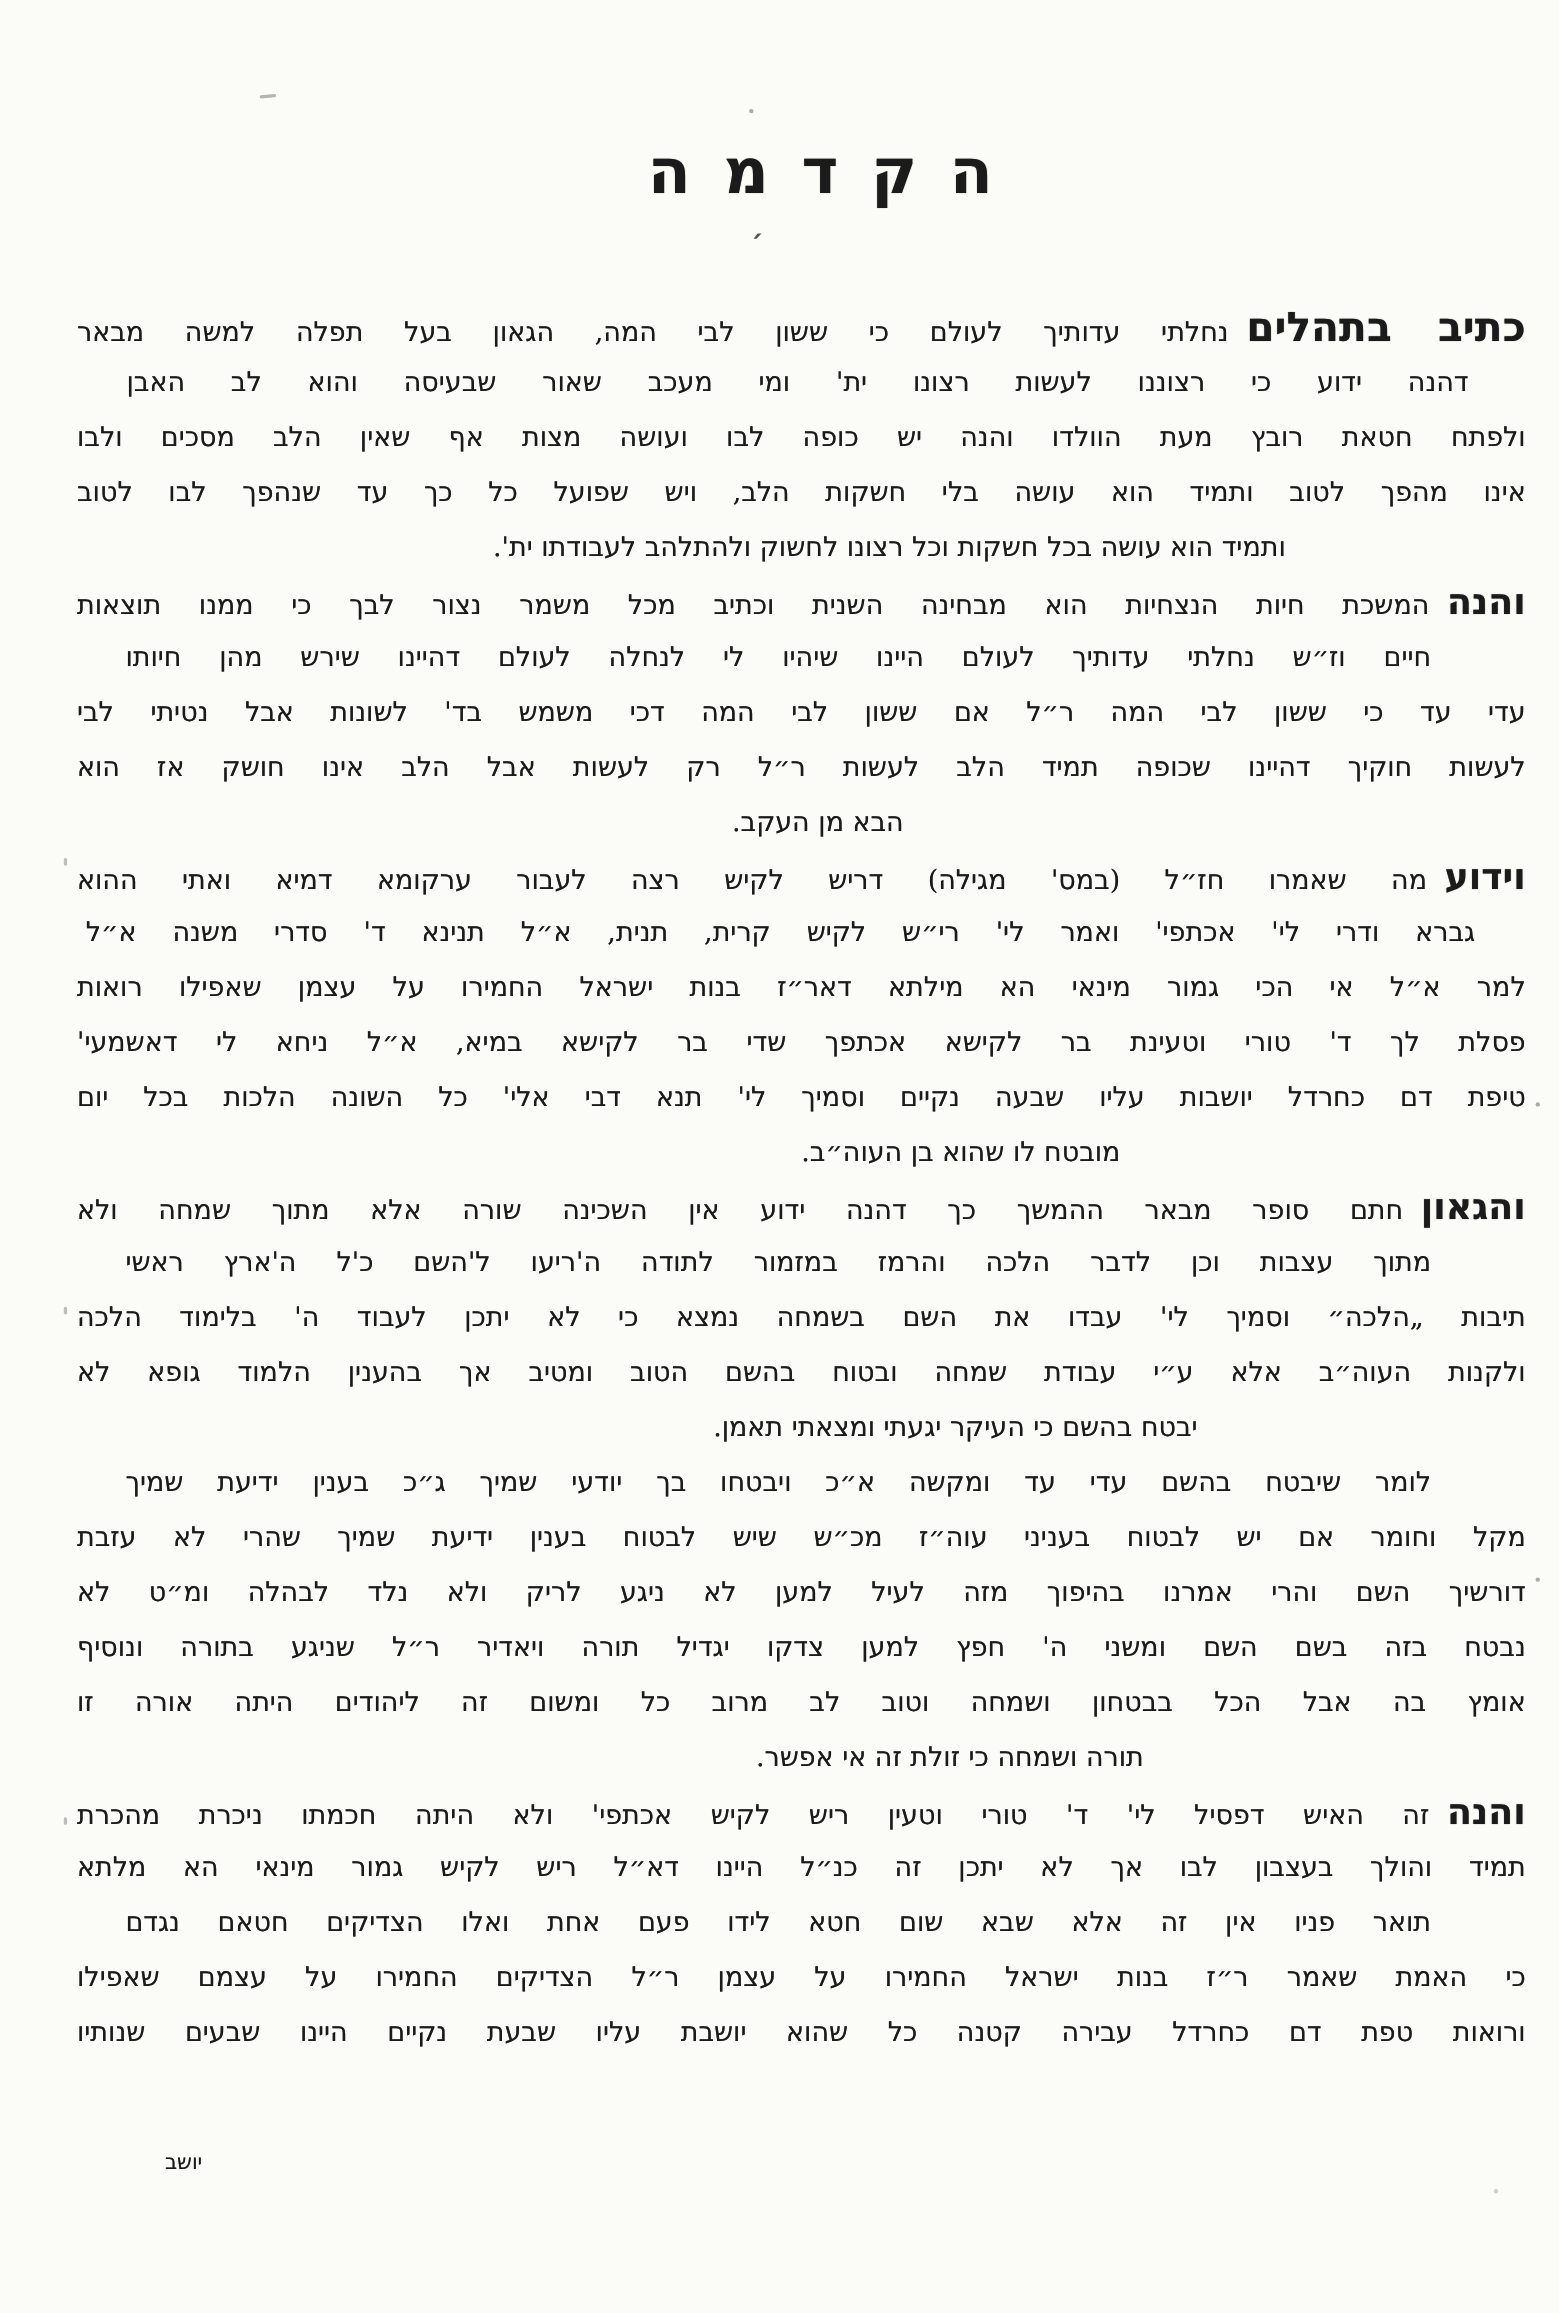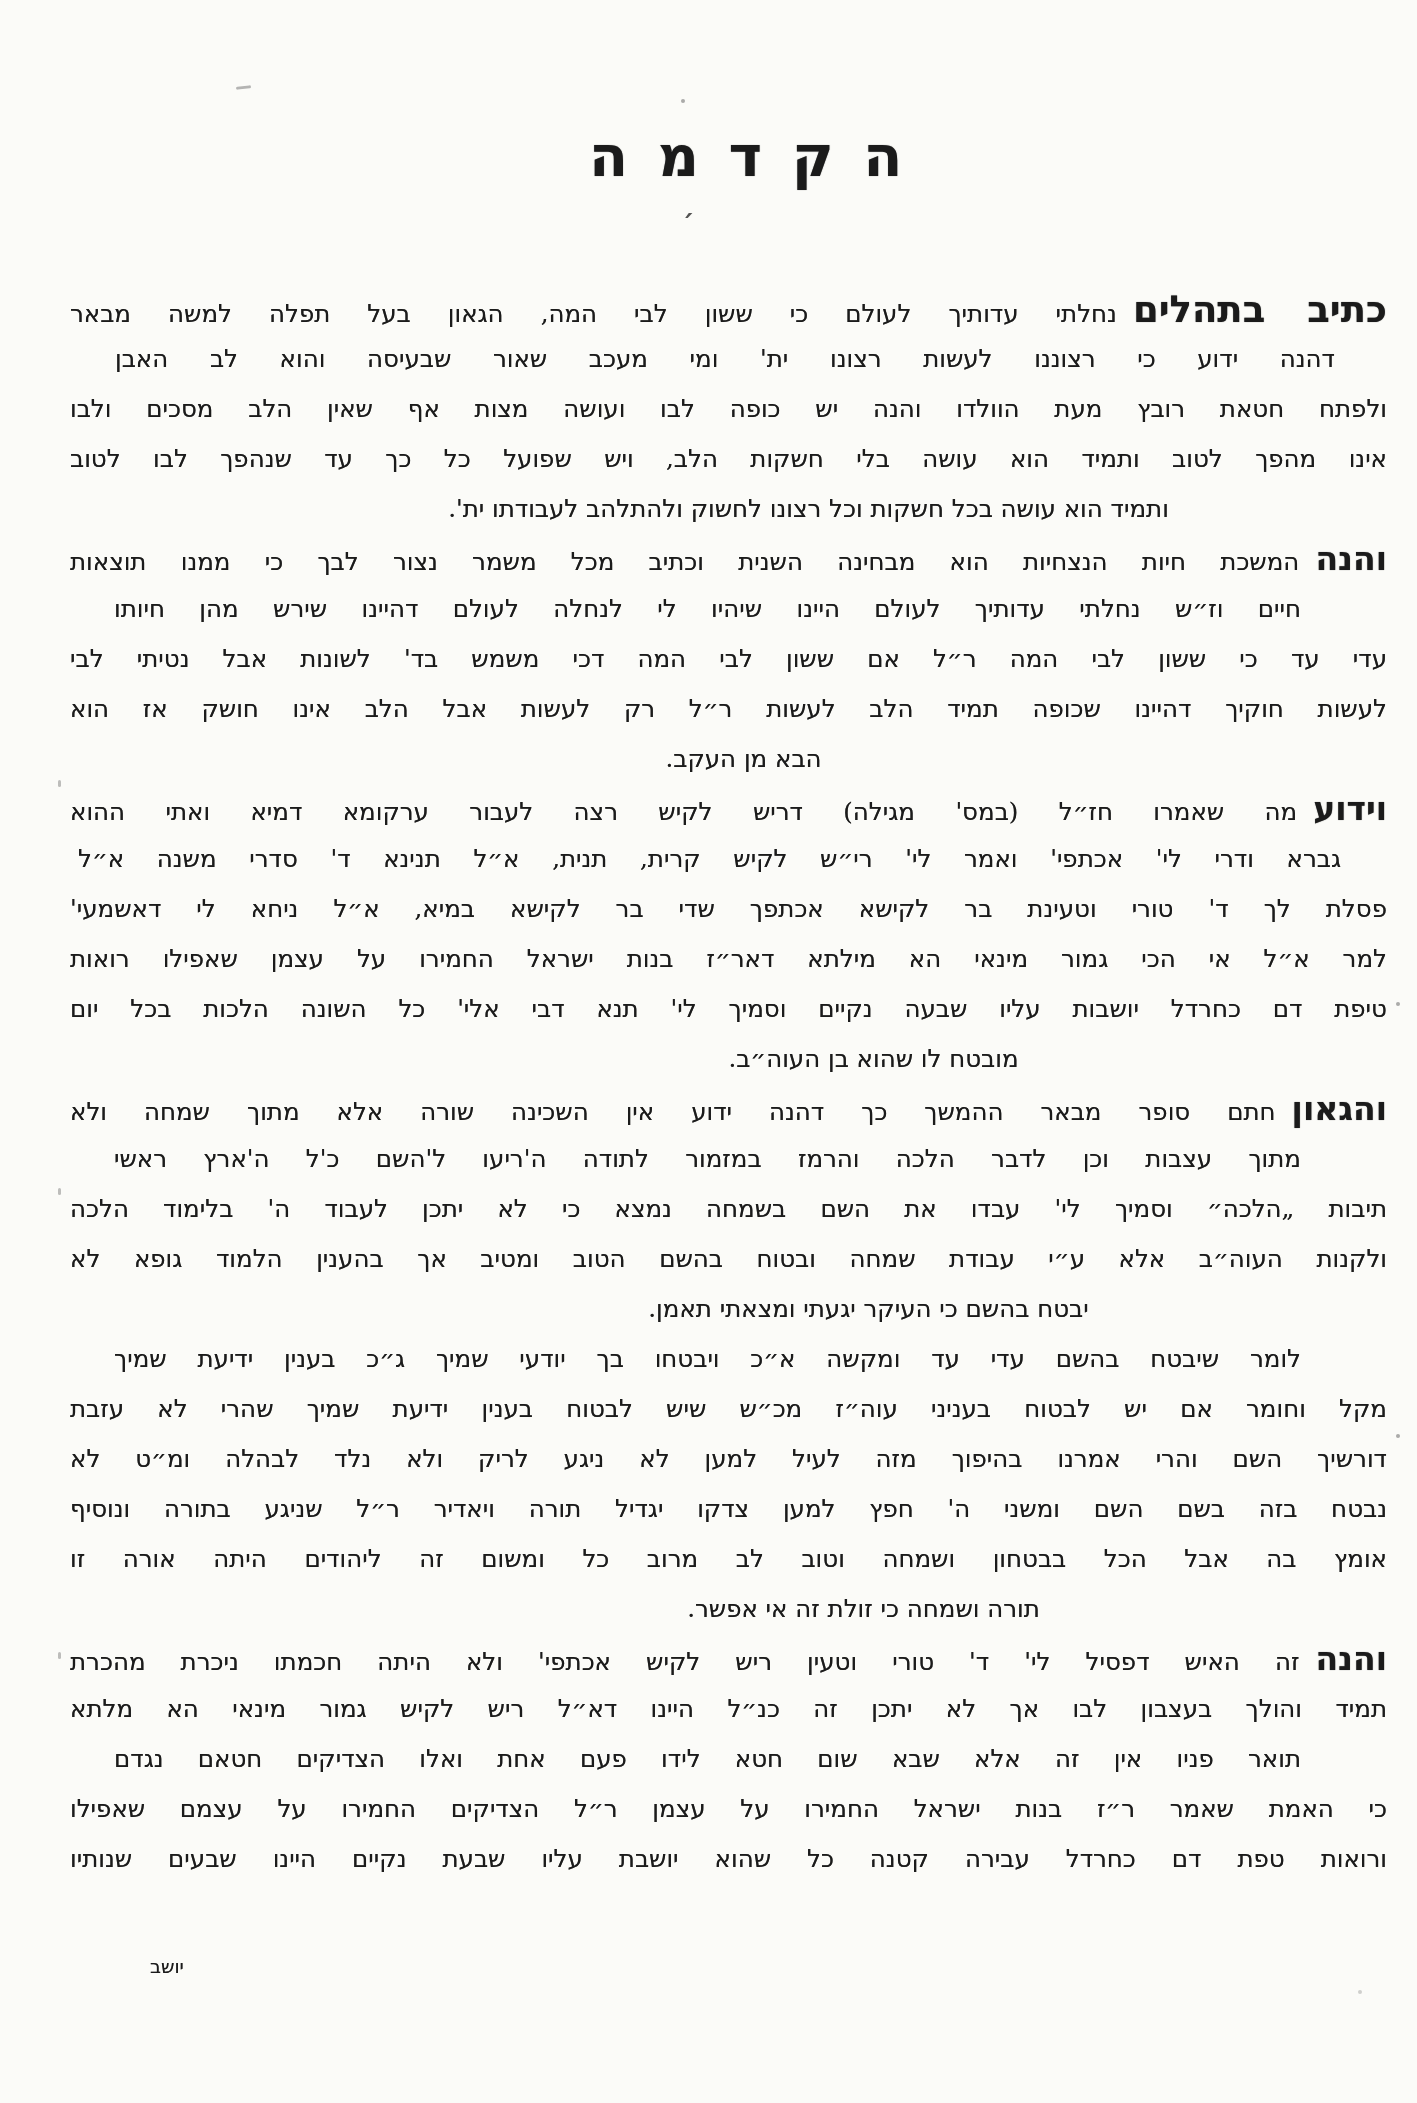--- a/index.html
+++ b/index.html
@@ -23,21 +23,21 @@
     transform:translateX(52px); 
     text-shadow:0 0 1px rgba(0,0,0,.55);
     white-space:nowrap;
   }
   .title-mark{
     position:absolute;top:203px;left:683px;
     font-size:26px;font-weight:bold;color:#2a2a2a;opacity:.8;
   }
   
   .text-block{
-    position:absolute;top:284px;right:30px;left:70px;
+    position:absolute;top:272px;right:30px;left:70px;
     direction:rtl;
   }
   .line{
     height:50px;line-height:50px;
     font-size:24.5px;
     text-align:justify;
     -moz-text-align-last:justify;
     text-align-last:justify;
     text-shadow:0 0 .5px rgba(0,0,0,.6);
     white-space:normal;
@@ -112,22 +112,22 @@
       <div class="line">עדי עד כי ששון לבי המה ר״ל אם ששון לבי המה דכי משמש בד' לשונות אבל נטיתי לבי</div>
       <div class="line">לעשות חוקיך דהיינו שכופה תמיד הלב לעשות ר״ל רק לעשות אבל הלב אינו חושק אז הוא</div>
       <div class="line closing c2">הבא מן העקב.</div>
     </div>
 
     <div class="para para-3">
       <div class="line">
         <span class="lead">וידוע</span><span>מה שאמרו חז״ל (במס' מגילה) דריש לקיש רצה לעבור ערקומא דמיא ואתי ההוא</span>
       </div>
       <div class="line indent-sm">גברא ודרי לי' אכתפי' ואמר לי' רי״ש לקיש קרית, תנית, א״ל תנינא ד' סדרי משנה א״ל</div>
+      <div class="line">למר א״ל אי הכי גמור מינאי הא מילתא דאר״ז בנות ישראל החמירו על עצמן שאפילו רואות</div>
       <div class="line">פסלת לך ד' טורי וטעינת בר לקישא אכתפך שדי בר לקישא במיא, א״ל ניחא לי דאשמעי'</div>
-      <div class="line">למר א״ל אי הכי גמור מינאי הא מילתא דאר״ז בנות ישראל החמירו על עצמן שאפילו רואות</div>
       <div class="line">טיפת דם כחרדל יושבות עליו שבעה נקיים וסמיך לי' תנא דבי אלי' כל השונה הלכות בכל יום</div>
       <div class="line closing c3">מובטח לו שהוא בן העוה״ב.</div>
     </div>
 
     <div class="para para-4">
       <div class="line">
         <span class="lead">והגאון</span><span>חתם סופר מבאר ההמשך כך דהנה ידוע אין השכינה שורה אלא מתוך שמחה ולא</span>
       </div>
       <div class="line indent-md">מתוך עצבות וכן לדבר הלכה והרמז במזמור לתודה ה'ריעו ל'השם כ'ל ה'ארץ ראשי</div>
       <div class="line">תיבות „הלכה״ וסמיך לי' עבדו את השם בשמחה נמצא כי לא יתכן לעבוד ה' בלימוד הלכה</div>

